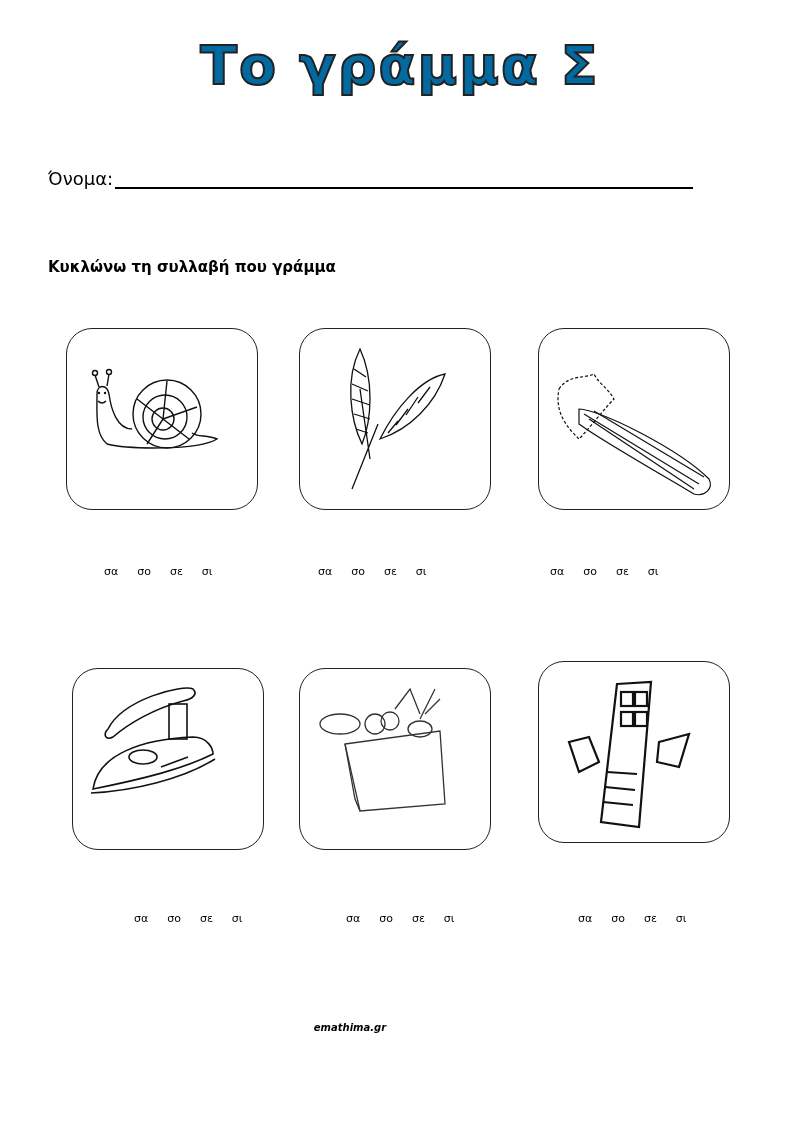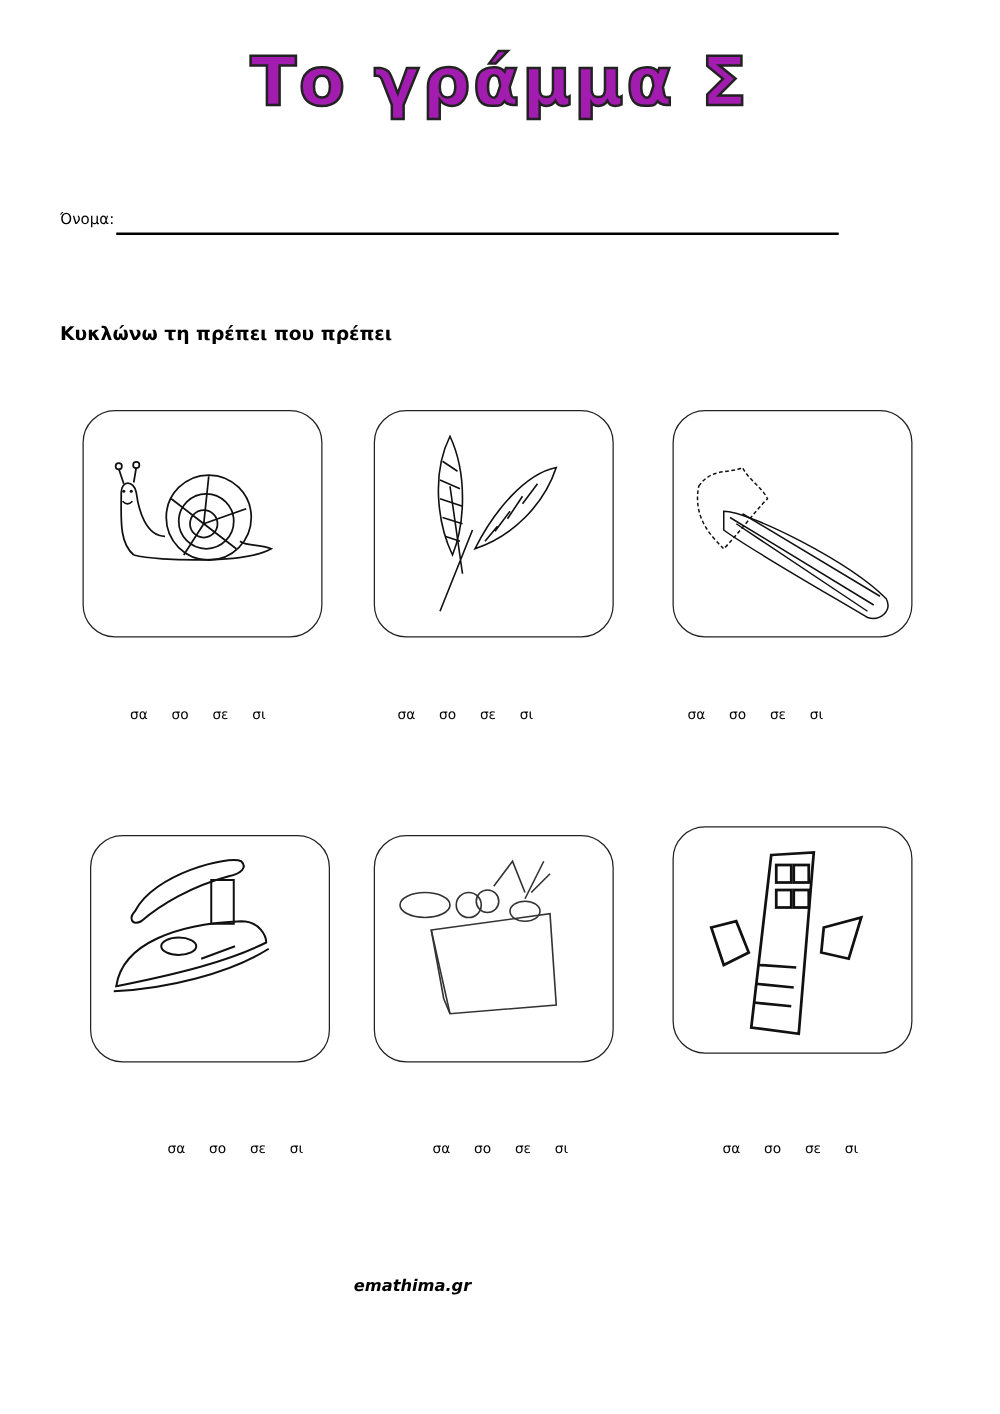--- a/index.html
+++ b/index.html
@@ -1,36 +1,36 @@
 <!DOCTYPE html>
 <html><head>
 <meta charset="utf-8">
 <style>
   html,body{margin:0;padding:0;background:#fff;}
   body{width:800px;height:1131px;position:relative;overflow:hidden;font-family:"DejaVu Sans",sans-serif;color:#000;}
-  .title{position:absolute;left:0;top:34px;width:800px;text-align:center;font-family:"DejaVu Sans",sans-serif;font-weight:bold;font-size:54px;color:#a21caf;-webkit-text-stroke:2px #222;letter-spacing:2px;}
-  .name-row{position:absolute;left:48px;top:168px;font-size:12px;display:flex;align-items:flex-start;}
+  .title{position:absolute;left:0;top:34px;width:800px;text-align:center;font-family:"DejaVu Sans",sans-serif;font-weight:bold;font-size:54px;color:#0369a1;-webkit-text-stroke:2px #222;letter-spacing:2px;}
+  .name-row{position:absolute;left:48px;top:168px;font-size:18px;display:flex;align-items:flex-end;}
   .name-line{display:inline-block;width:578px;border-bottom:2px solid #000;height:18px;margin-left:2px;}
   .instr{position:absolute;left:48px;top:258px;font-size:15px;font-weight:bold;}
   .card{position:absolute;width:190px;height:180px;border:1.5px solid #222;border-radius:26px;background:#fff;}
   .card svg{position:absolute;left:0;top:0;width:100%;height:100%;}
   .syl{position:absolute;font-size:11px;word-spacing:6px;white-space:pre;}
-  .footer{position:absolute;left:0;top:1022px;width:660px;text-align:center;font-size:13px;font-weight:bold;font-style:italic;}
+  .footer{position:absolute;left:0;top:1022px;width:660px;text-align:center;font-size:10px;font-weight:bold;font-style:italic;padding-left:20px;}
 </style>
 </head>
 <body>
 
 <div class="title">Το γράμμα Σ</div>
 
 <div class="name-row">
   <span>Όνομα:</span>
   <span class="name-line"></span>
 </div>
 
-<div class="instr">Κυκλώνω τη πρέπει που πρέπει</div>
+<div class="instr">Κυκλώνω τη συλλαβή που γράμμα</div>
 
 <div class="card" style="left:66px;top:328px;">
   <svg viewBox="0 0 190 180">
     <g fill="none" stroke="#111" stroke-width="1.4">
       <path d="M40 115 C60 120 130 122 150 110 C140 106 130 108 125 104"></path>
       <path d="M40 115 C28 105 30 85 30 65 C30 55 40 55 42 65 C44 80 50 100 65 100"></path>
       <circle cx="100" cy="85" r="34"></circle>
       <circle cx="98" cy="88" r="22"></circle>
       <circle cx="96" cy="90" r="11"></circle>
       <path d="M70 70 L96 90 M100 52 L96 90 M130 78 L96 90 M122 110 L96 90 M80 115 L96 90"></path>

